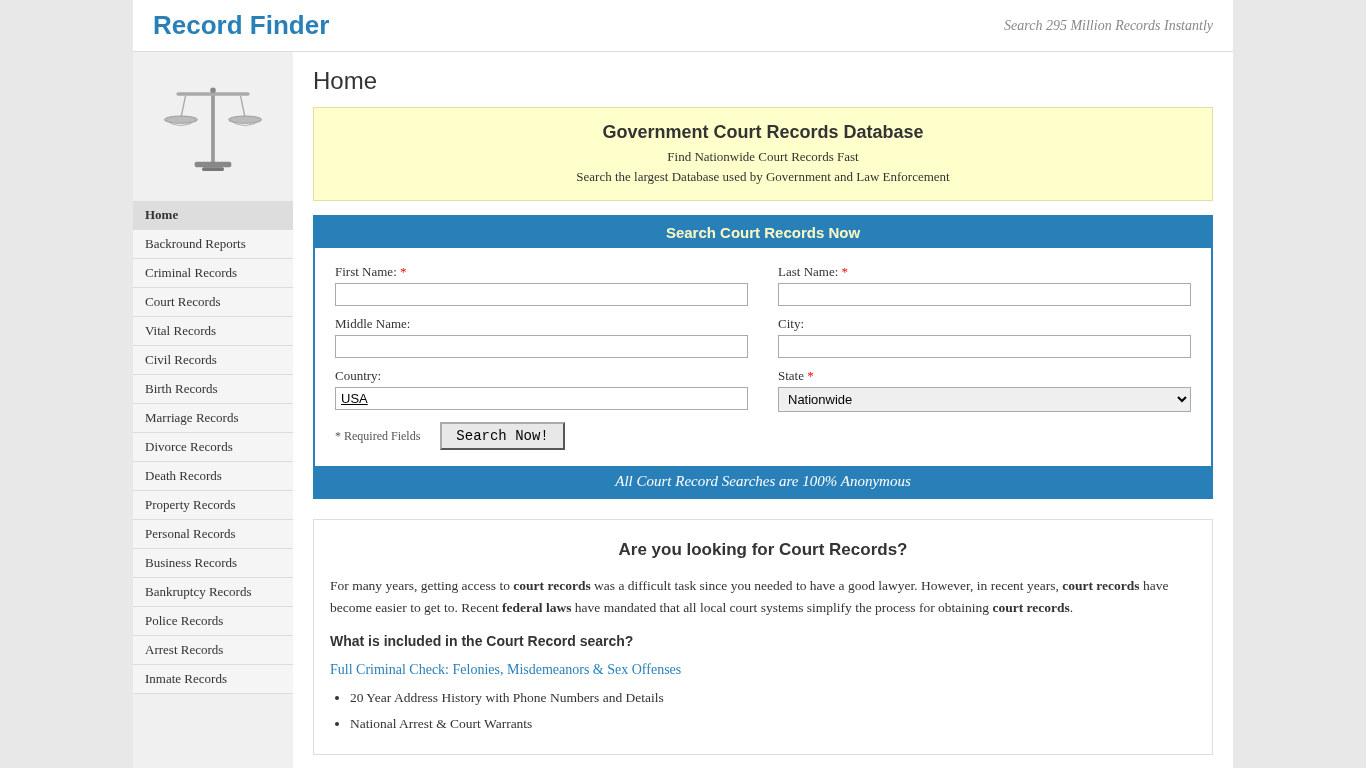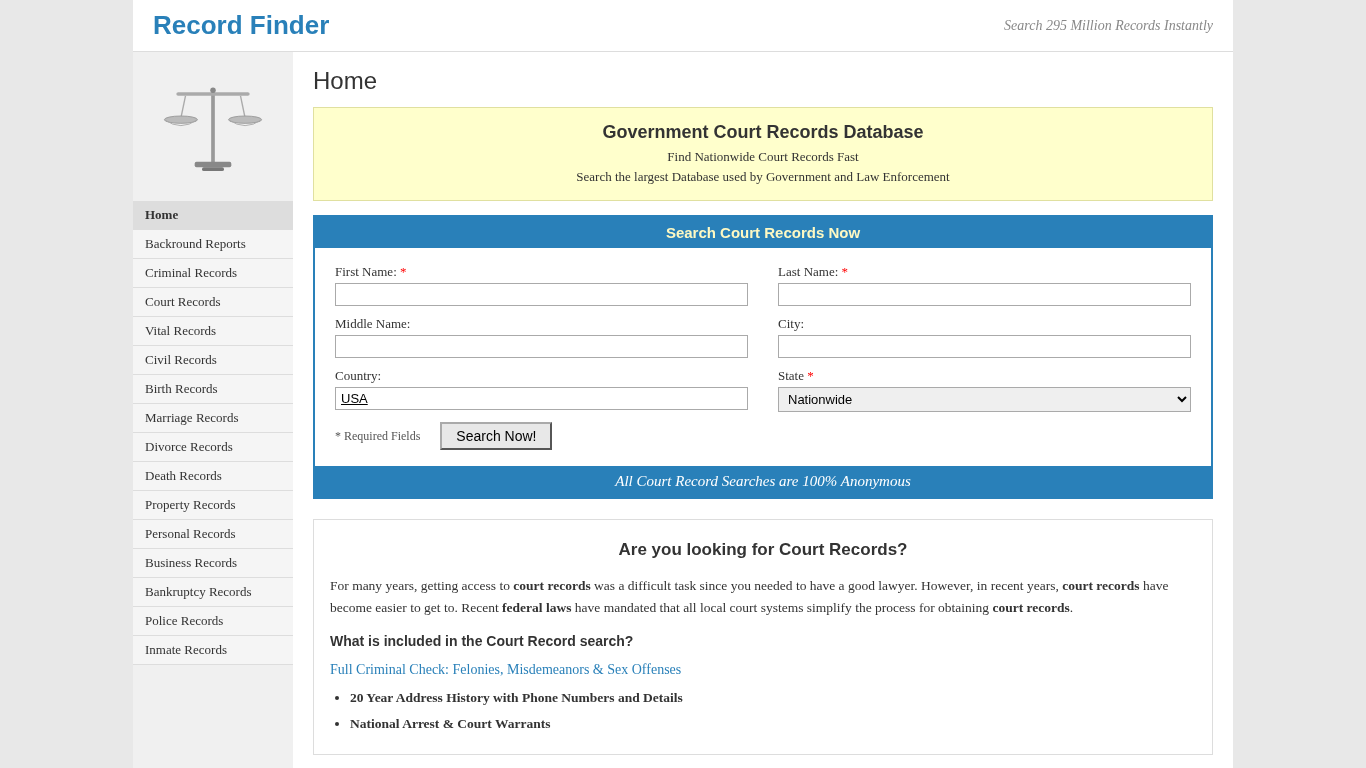--- a/index.html
+++ b/index.html
@@ -87,35 +87,35 @@
       width: 100%;
     }
     .form-actions { display: flex; align-items: center; gap: 20px; margin-top: 8px; }
     .required-note { font-size: 12px; color: #555; }
     .search-now-btn {
       background: #e8e8e8;
       border: 2px outset #aaa;
       padding: 4px 14px;
       font-size: 14px;
       cursor: pointer;
-      font-family: Liberation Sans, sans-serif;
+      font-family: Liberation Mono, monospace;
     }
 
     
     .content-article {
       border: 1px solid #ddd;
       padding: 16px;
       font-size: 13.5px;
       line-height: 1.6;
     }
     .content-article h3 { text-align: center; font-size: 17px; margin-bottom: 12px; font-family: Arial, sans-serif; }
     .content-article p { margin-bottom: 10px; }
     .content-article h4 { font-size: 14px; margin: 12px 0 6px 0; font-family: Arial, sans-serif; }
     .content-article a { color: #2980b9; text-decoration: none; font-size: 14px; text-align: center; }
-    .content-article ul { margin-left: 20px; margin-top: 6px; font-weight: bold; }
+    .content-article ul { margin-left: 20px; margin-top: 6px; }
     .content-article ul li { margin-bottom: 4px; }
   </style>
 </head>
 <body>
 
 <div id="wrapper">
 
   <div id="header">
     <div id="site-title">Record Finder</div>
     <div id="header-tagline">Search 295 Million Records Instantly</div>
@@ -187,20 +187,23 @@
             <a href="#">Personal Records</a>
           </li>
           <li>
             <a href="#">Business Records</a>
           </li>
           <li>
             <a href="#">Bankruptcy Records</a>
           </li>
           <li>
             <a href="#">Police Records</a>
+          </li>
+          <li>
+            <a href="#">Arrest Records</a>
           </li>
           <li>
             <a href="#">Inmate Records</a>
           </li>
         </ul>
     </div>
 
     <div id="main">
       <h1 class="page-title">Home</h1>
 

